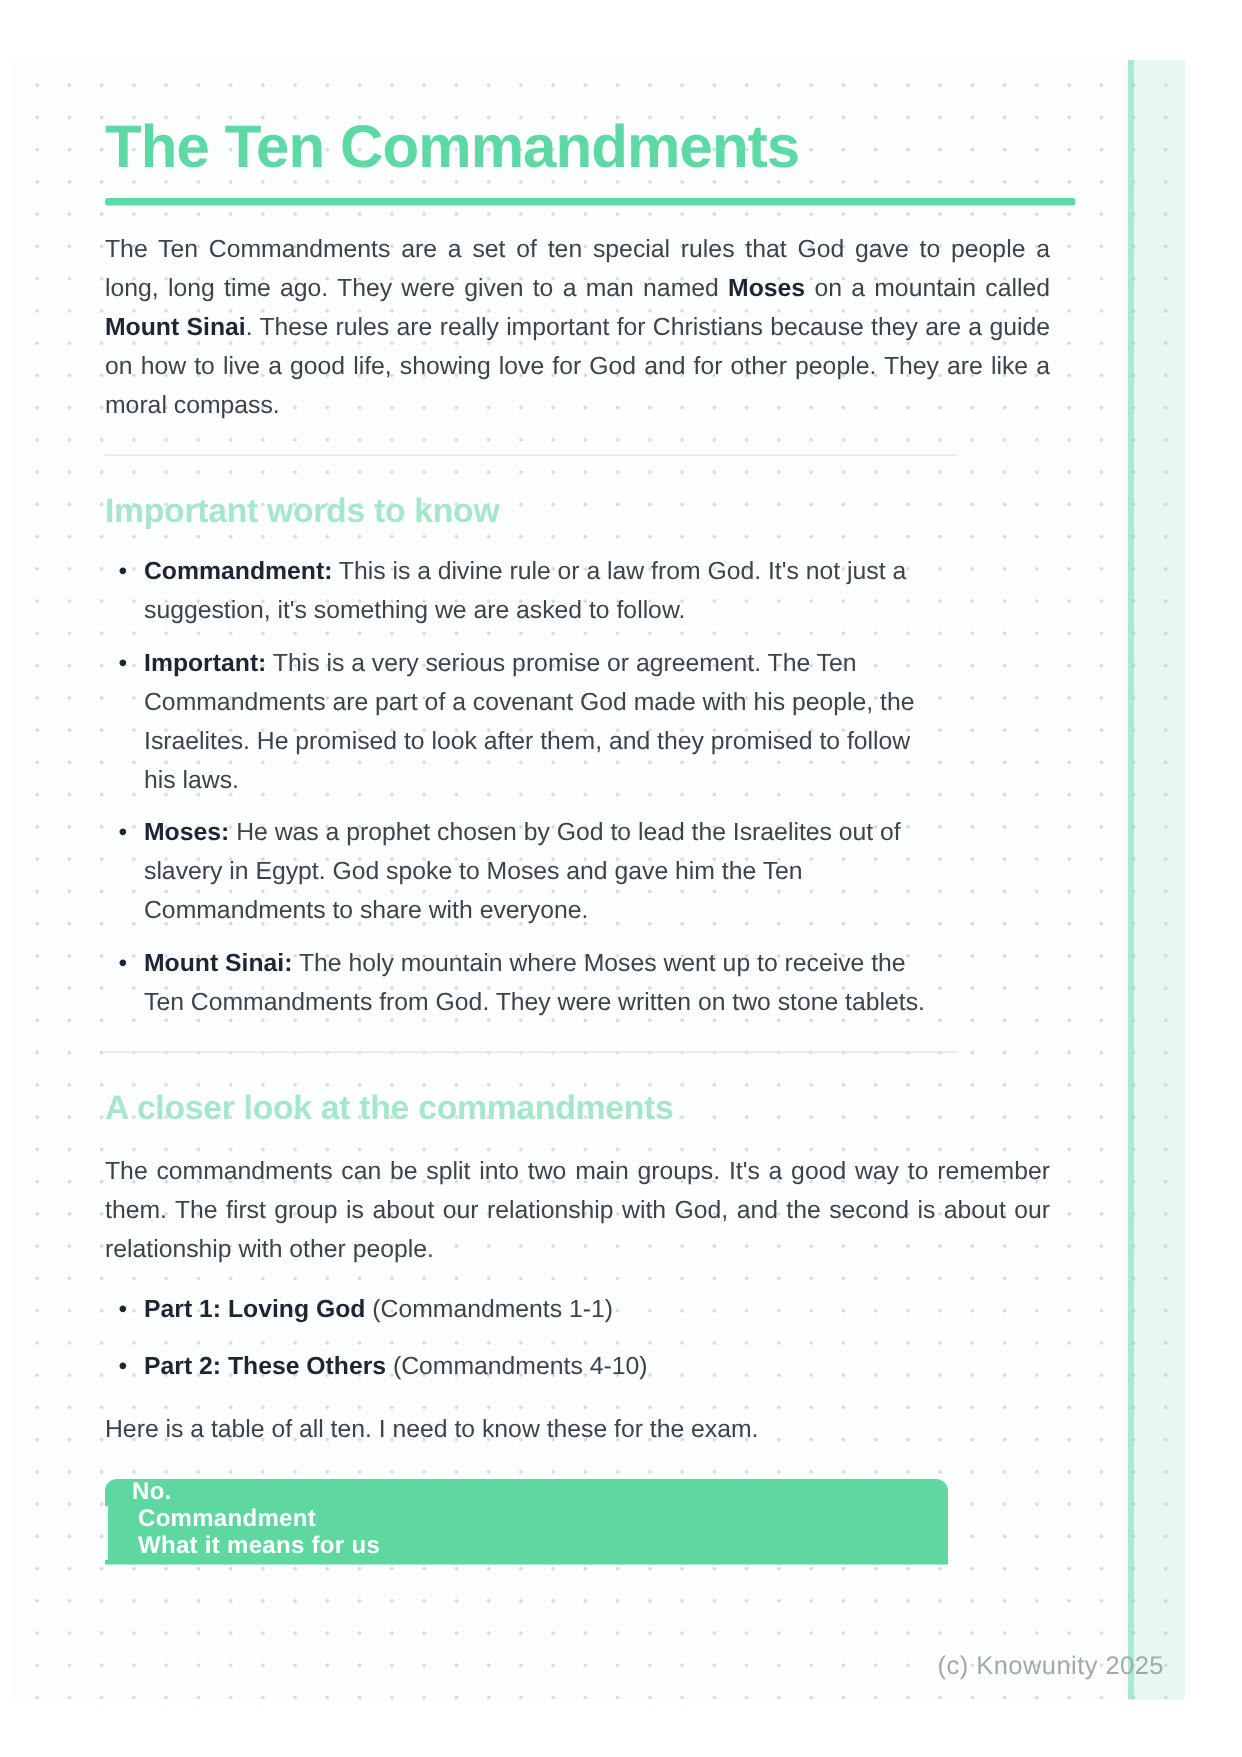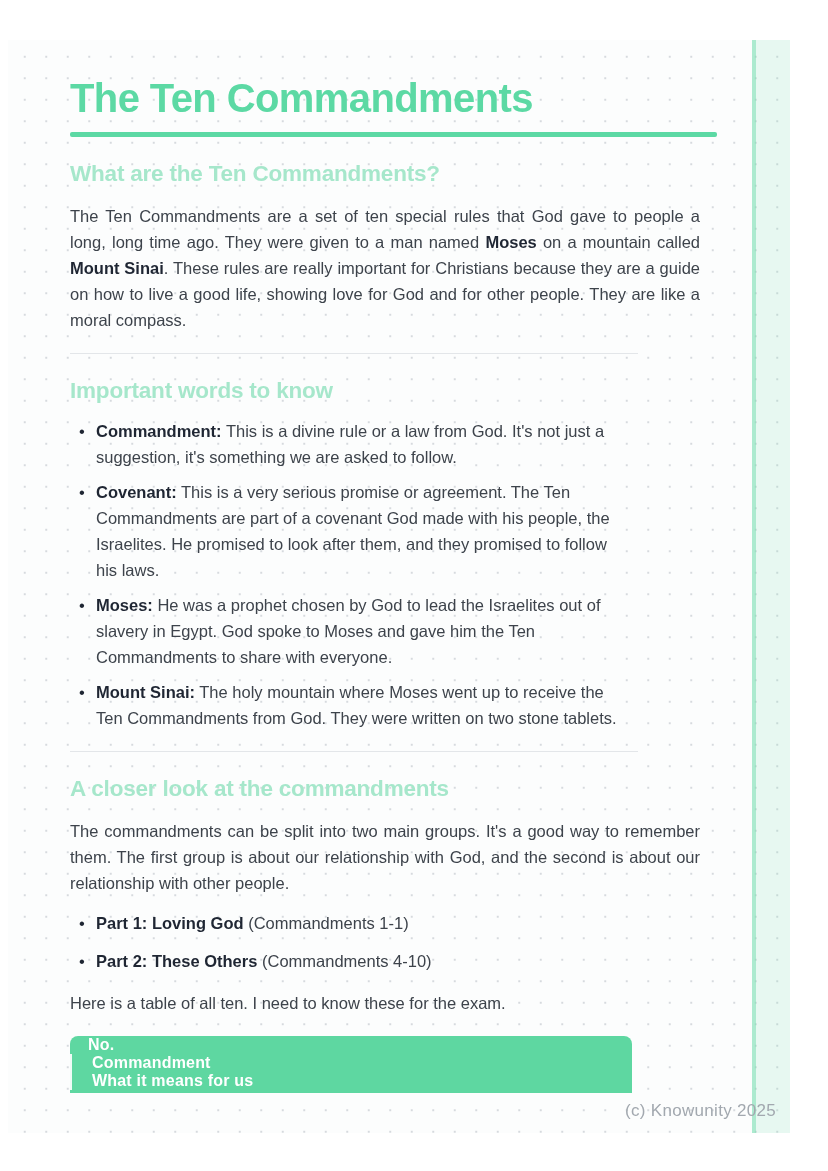--- a/index.html
+++ b/index.html
@@ -140,32 +140,31 @@
 
 <div class="canvas">
   <div class="sheet">
     <div class="stripe"></div>
 
     <div class="content">
 
       <h1 class="doc-title">The Ten Commandments</h1>
       <div class="title-rule"></div>
 
-      <h2 class="sec-heading">What are the Ten Commandments?</h2>
       <p class="body-text justified"><span>The Ten Commandments are a set of ten special rules that God gave to people a long, long time ago. They were given to a man named </span><strong>Moses</strong><span> on a mountain called </span><strong>Mount Sinai</strong><span>. These rules are really important for Christians because they are a guide on how to live a good life, showing love for God and for other people. They are like a moral compass.</span></p>
 
       <hr class="divider">
 
       <h2 class="sec-heading">Important words to know</h2>
       <div class="bullet-list">
         <div class="li">
           <span class="dot">•</span><span class="term">Commandment:</span><span> This is a divine rule or a law from God. It's not just a suggestion, it's something we are asked to follow.</span>
         </div>
         <div class="li">
-          <span class="dot">•</span><span class="term">Covenant:</span><span> This is a very serious promise or agreement. The Ten Commandments are part of a covenant God made with his people, the Israelites. He promised to look after them, and they promised to follow his laws.</span>
+          <span class="dot">•</span><span class="term">Important:</span><span> This is a very serious promise or agreement. The Ten Commandments are part of a covenant God made with his people, the Israelites. He promised to look after them, and they promised to follow his laws.</span>
         </div>
         <div class="li">
           <span class="dot">•</span><span class="term">Moses:</span><span> He was a prophet chosen by God to lead the Israelites out of slavery in Egypt. God spoke to Moses and gave him the Ten Commandments to share with everyone.</span>
         </div>
         <div class="li">
           <span class="dot">•</span><span class="term">Mount Sinai:</span><span> The holy mountain where Moses went up to receive the Ten Commandments from God. They were written on two stone tablets.</span>
         </div>
       </div>
 
       <hr class="divider">

